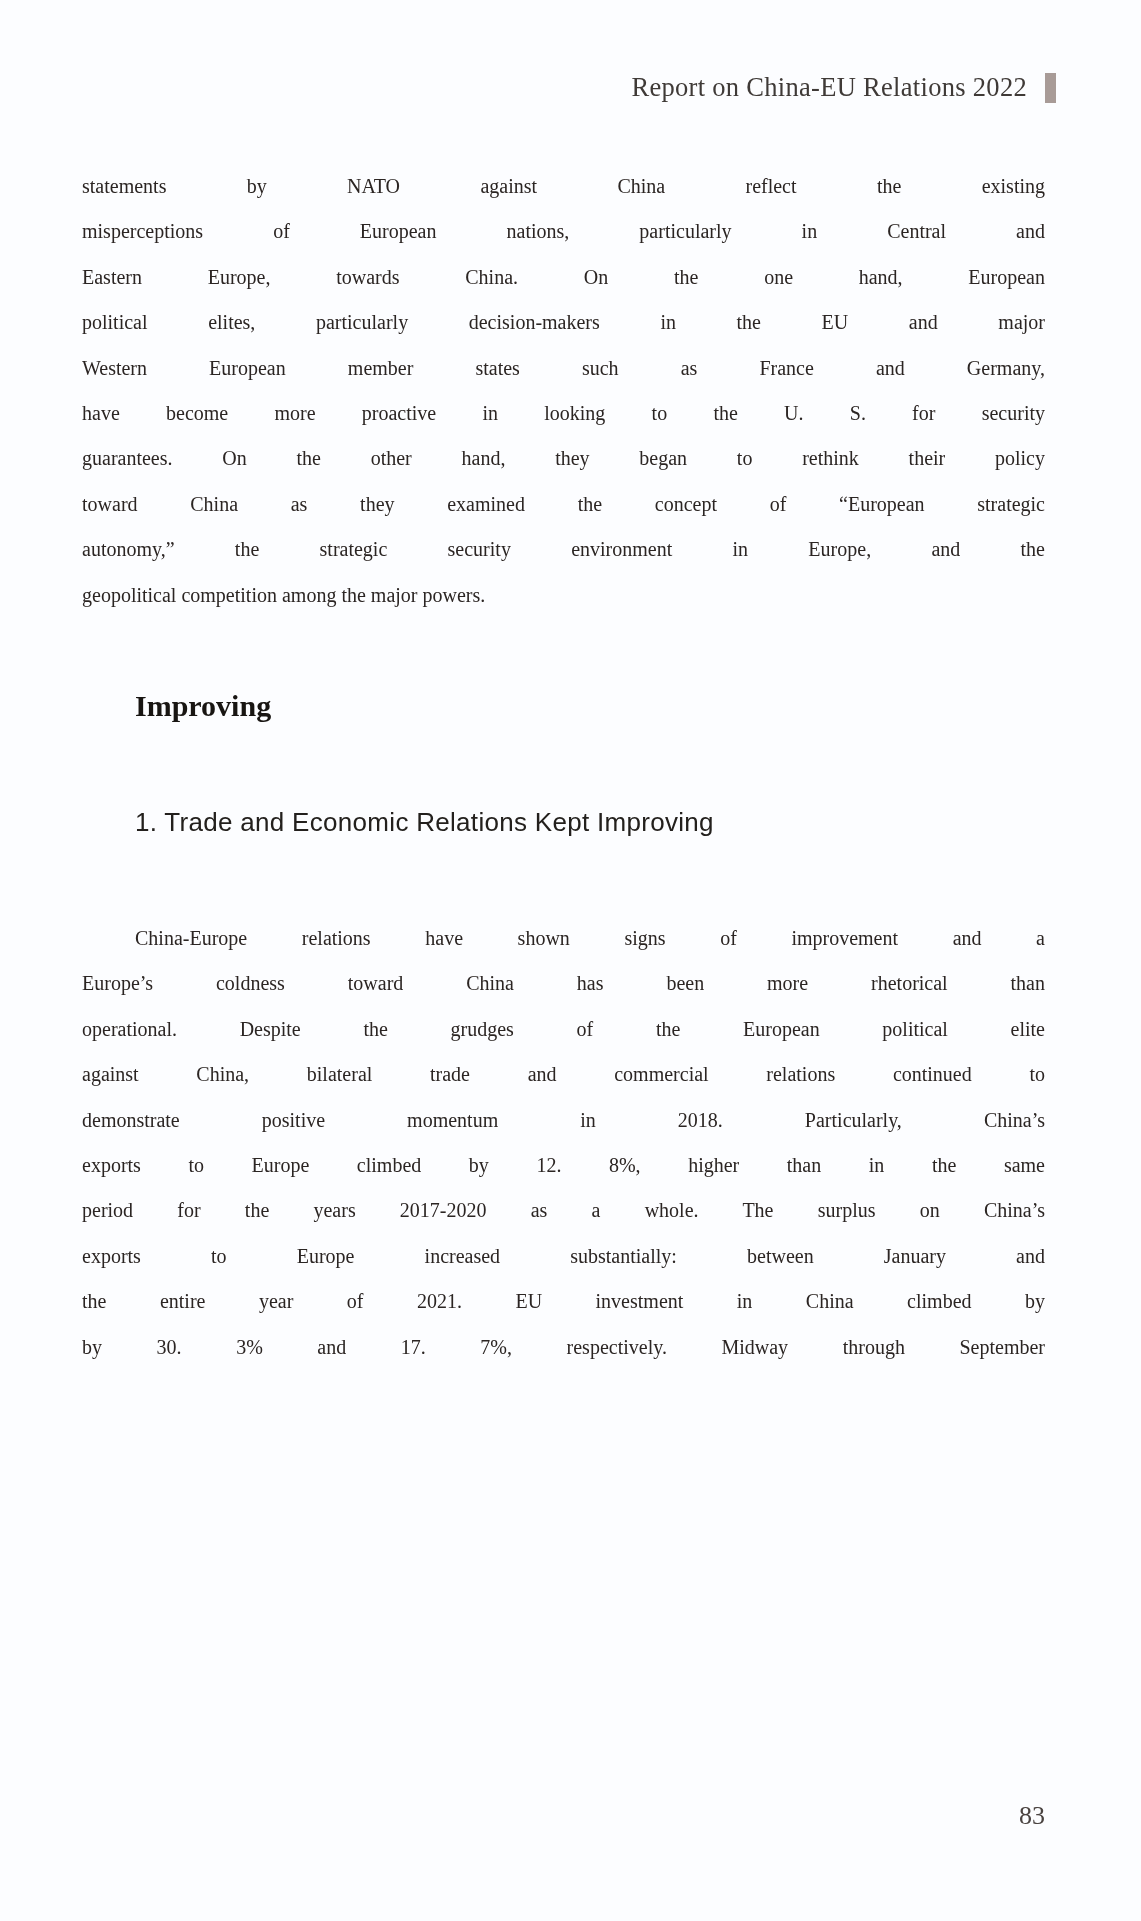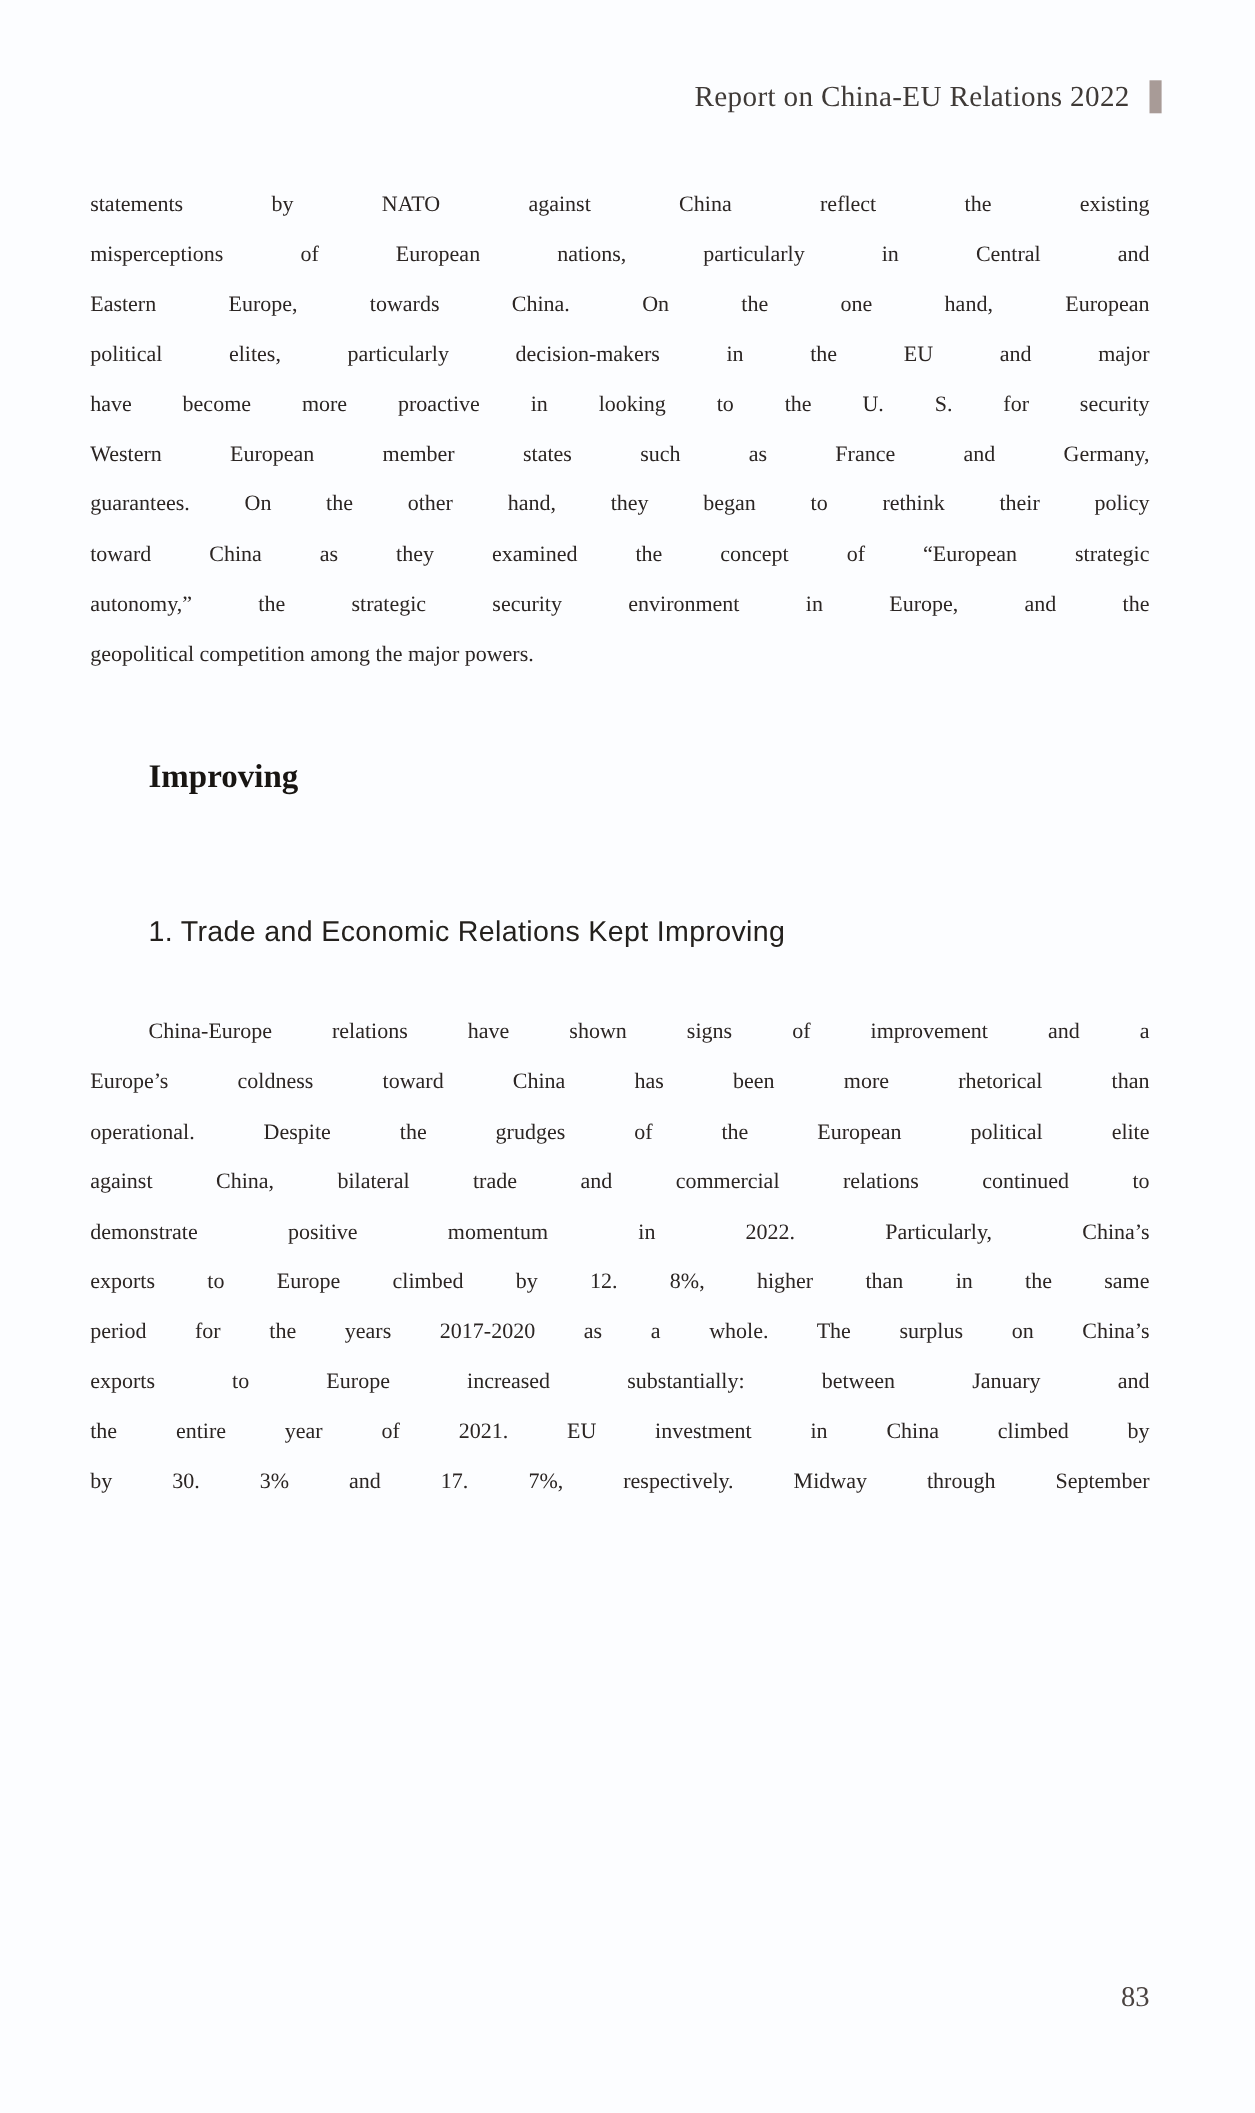--- a/index.html
+++ b/index.html
@@ -88,21 +88,20 @@
     top: 804px;
     left: 0;
     width: 963px;
     padding-left: 53px;
     box-sizing: border-box;
     font-family: "Liberation Sans", "DejaVu Sans", sans-serif;
     font-size: 26px;
     line-height: 36px;
     color: #23201d;
     letter-spacing: 0.3px;
-    margin-top: 24px;
   }
   .page-number {
     position: absolute;
     top: 1798px;
     right: 0;
     font-size: 26px;
     line-height: 36px;
     color: #4a4341;
     text-align: right;
   }
@@ -116,40 +115,40 @@
     <div class="header">
       <span class="header-title">Report on China-EU Relations 2022</span>
       <span class="header-bar"></span>
     </div>
 
     <div class="para para1">
         <div class="text-line">statements by NATO against China reflect the existing</div>
         <div class="text-line">misperceptions of European nations, particularly in Central and</div>
         <div class="text-line">Eastern Europe, towards China. On the one hand, European</div>
         <div class="text-line">political elites, particularly decision-makers in the EU and major</div>
+        <div class="text-line">Western European member states such as France and Germany, </div>
         <div class="text-line">have become more proactive in looking to the U. S. for security</div>
-        <div class="text-line">Western European member states such as France and Germany, </div>
         <div class="text-line">guarantees. On the other hand, they began to rethink their policy</div>
         <div class="text-line">toward China as they examined the concept of “European strategic</div>
         <div class="text-line">autonomy,”  the strategic security environment in Europe, and the</div>
         <div class="text-line last-left">geopolitical competition among the major powers.</div>
       </div>
 
     <div class="heading">
       <div class="h-line2">Improving</div>
     </div>
 
     <div class="subheading">1. Trade and Economic Relations Kept Improving</div>
 
     <div class="para para2">
         <div class="text-line first-indent">China-Europe relations have shown signs of improvement and a</div>
         <div class="text-line">Europe’s coldness toward China has been more rhetorical than</div>
         <div class="text-line">operational. Despite the grudges of the European political elite</div>
         <div class="text-line">against China, bilateral trade and commercial relations continued to</div>
-        <div class="text-line">demonstrate positive momentum in 2022. Particularly, China’s</div>
+        <div class="text-line">demonstrate positive momentum in 2018. Particularly, China’s</div>
         <div class="text-line">exports to Europe climbed by 12. 8%, higher than in the same</div>
         <div class="text-line">period for the years 2017-2020 as a whole. The surplus on China’s</div>
         <div class="text-line">exports to Europe increased substantially: between January and</div>
         <div class="text-line">the entire year of 2021. EU investment in China climbed by</div>
         <div class="text-line">by 30. 3% and 17. 7%, respectively. Midway through September</div>
       </div>
 
     <div class="page-number">83</div>
 
   </div>

